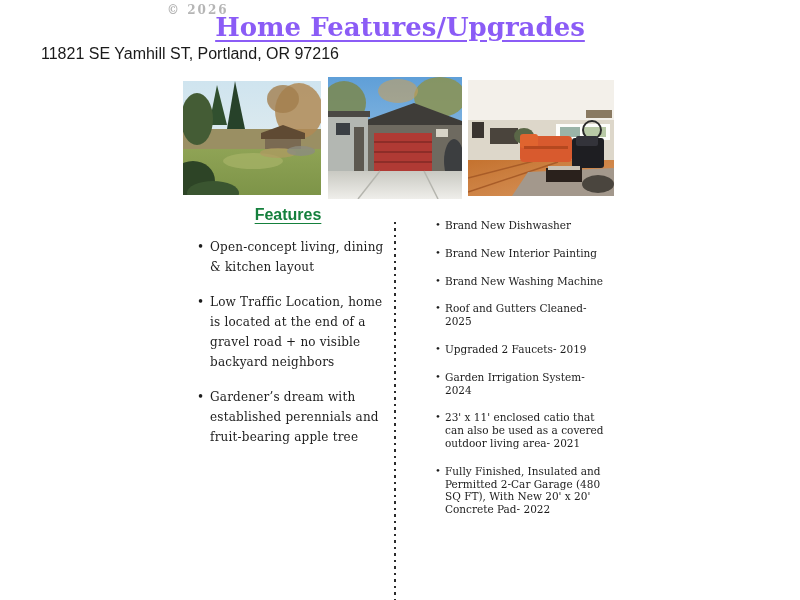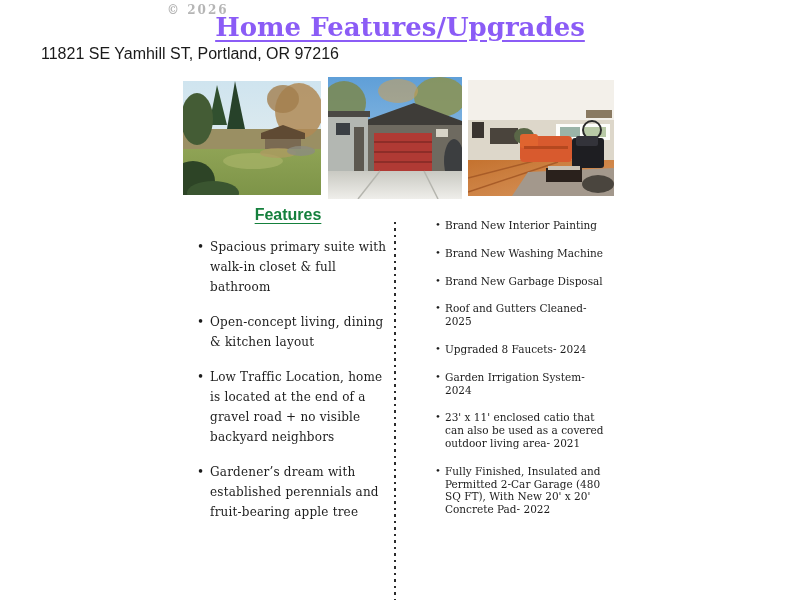--- a/index.html
+++ b/index.html
@@ -176,34 +176,33 @@
       </svg>
     </figure>
 
   </div>
 
   <div class="divider"></div>
 
   <section class="col-features">
     <h2 class="col-heading">Features</h2>
     <ul class="bullets">
-      <li>Spacious primary suite with walk-in closet &amp; full bathroom</li>
       <li>Open-concept living, dining &amp; kitchen layout</li>
       <li>Low Traffic Location, home is located at the end of a gravel road + no visible backyard neighbors</li>
       <li>Gardener’s dream with established perennials and fruit-bearing apple tree</li>
     </ul>
   </section>
 
   <section class="col-upgrades">
     <ul class="bullets">
+      <li>Brand New Dishwasher</li>
       <li>Brand New Interior Painting</li>
       <li>Brand New Washing Machine</li>
-      <li>Brand New Garbage Disposal</li>
       <li>Roof and Gutters Cleaned- 2025</li>
-      <li>Upgraded 8 Faucets- 2024</li>
+      <li>Upgraded 2 Faucets- 2019</li>
       <li>Garden Irrigation System- 2024</li>
       <li>23' x 11' enclosed catio that can also be used as a covered outdoor living area- 2021</li>
       <li>Fully Finished, Insulated and Permitted 2-Car Garage (480 SQ FT), With New 20' x 20' Concrete Pad- 2022</li>
 
     </ul>
   </section>
 
 </div>
 
 </body></html>

